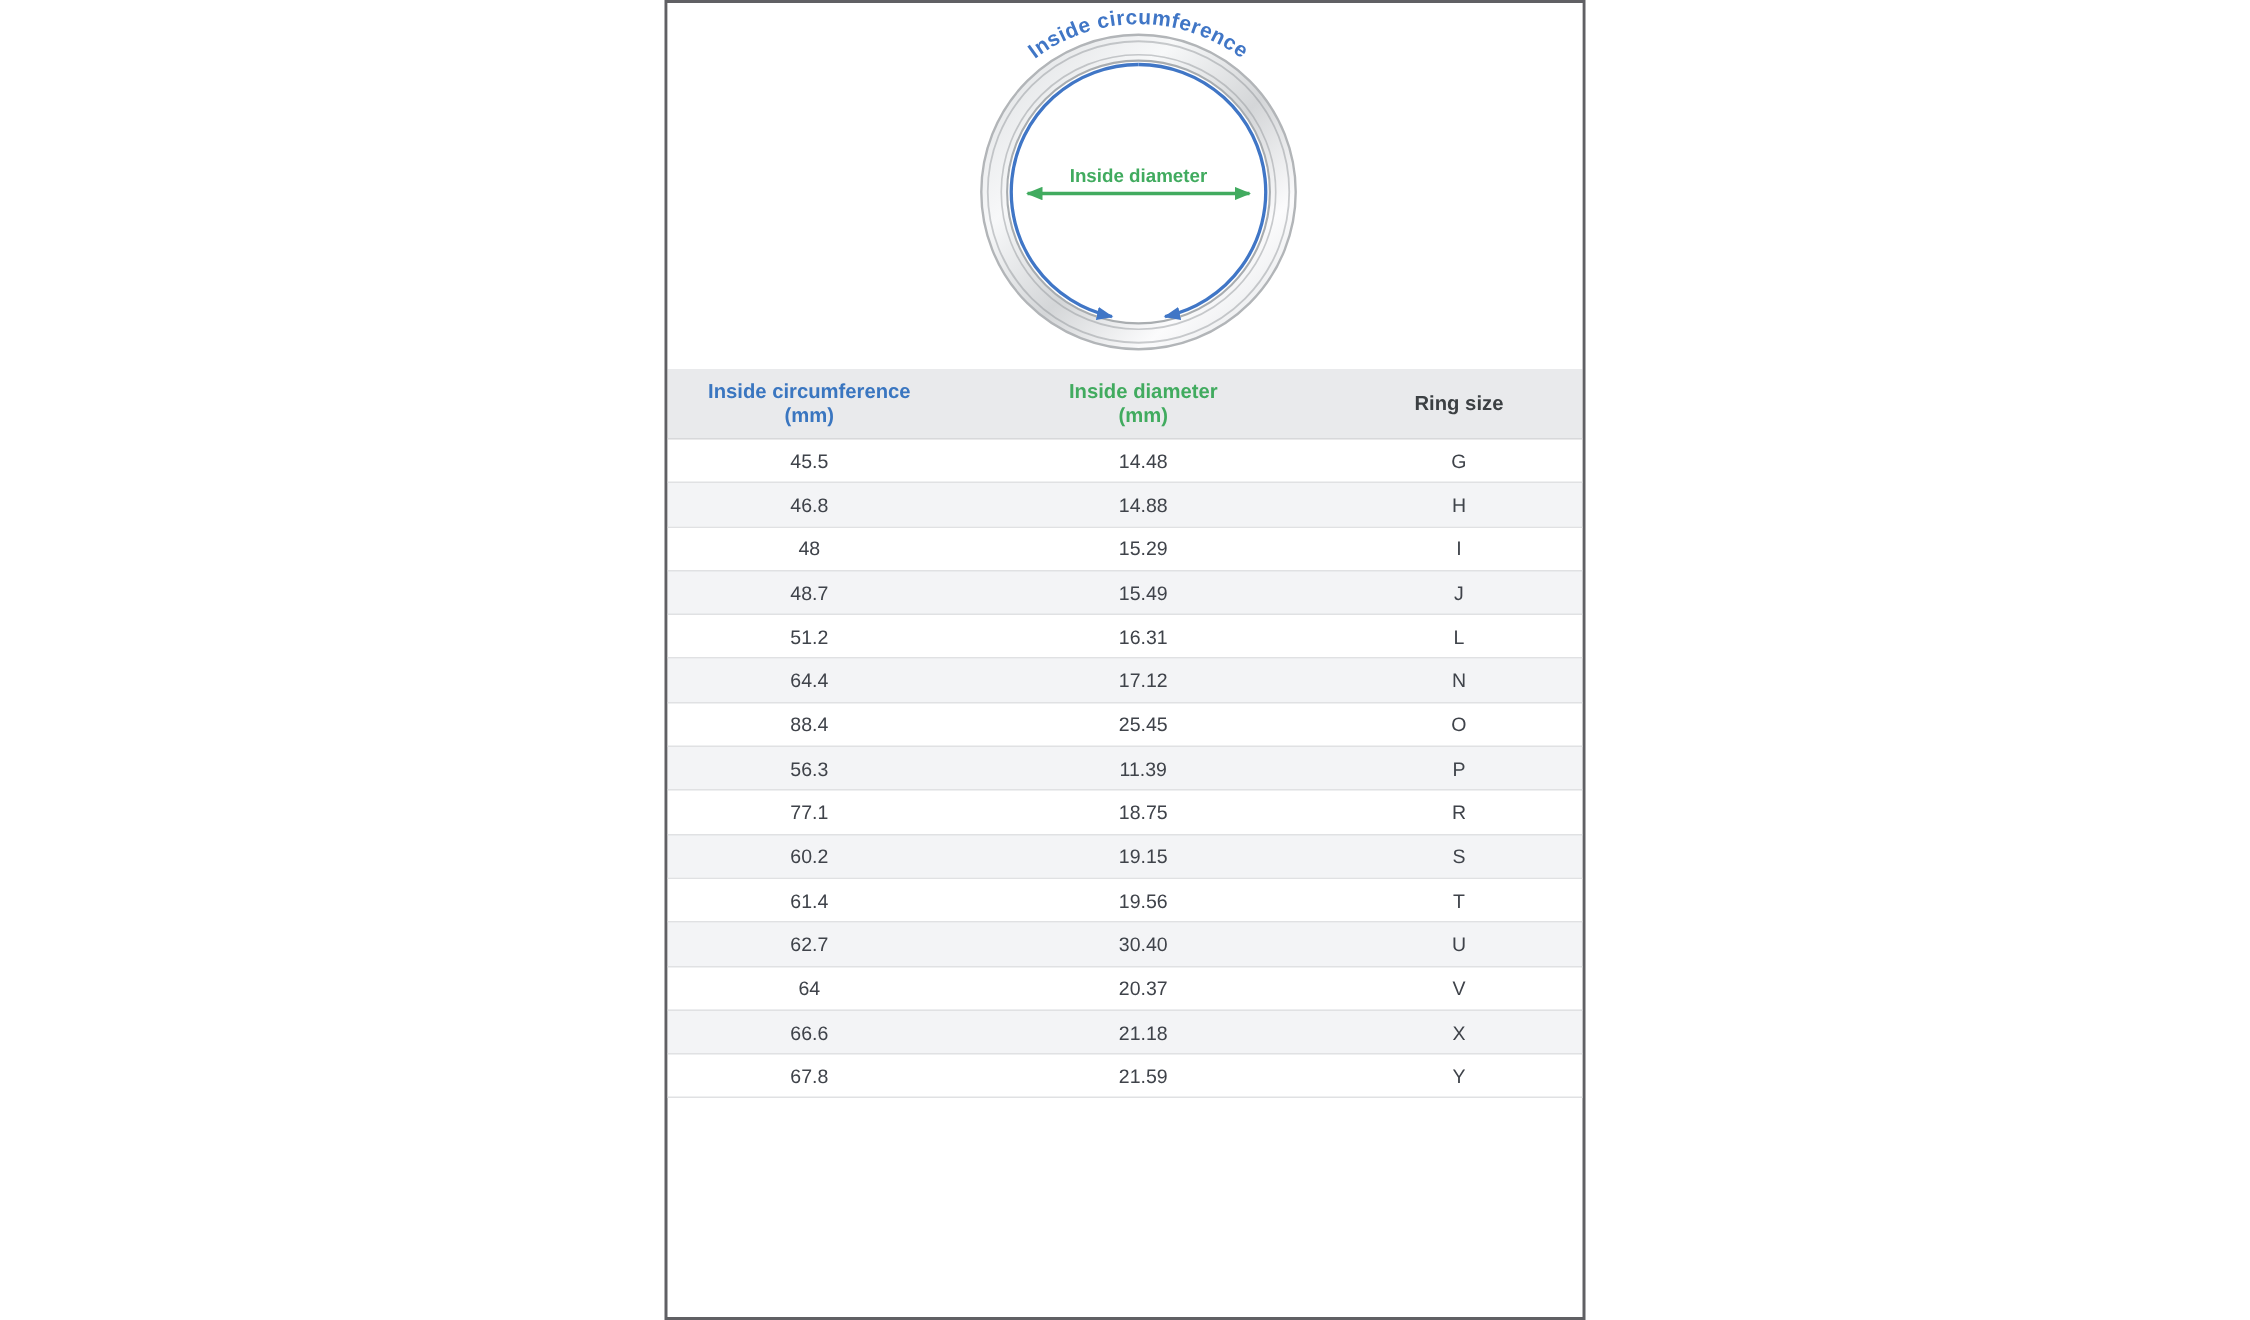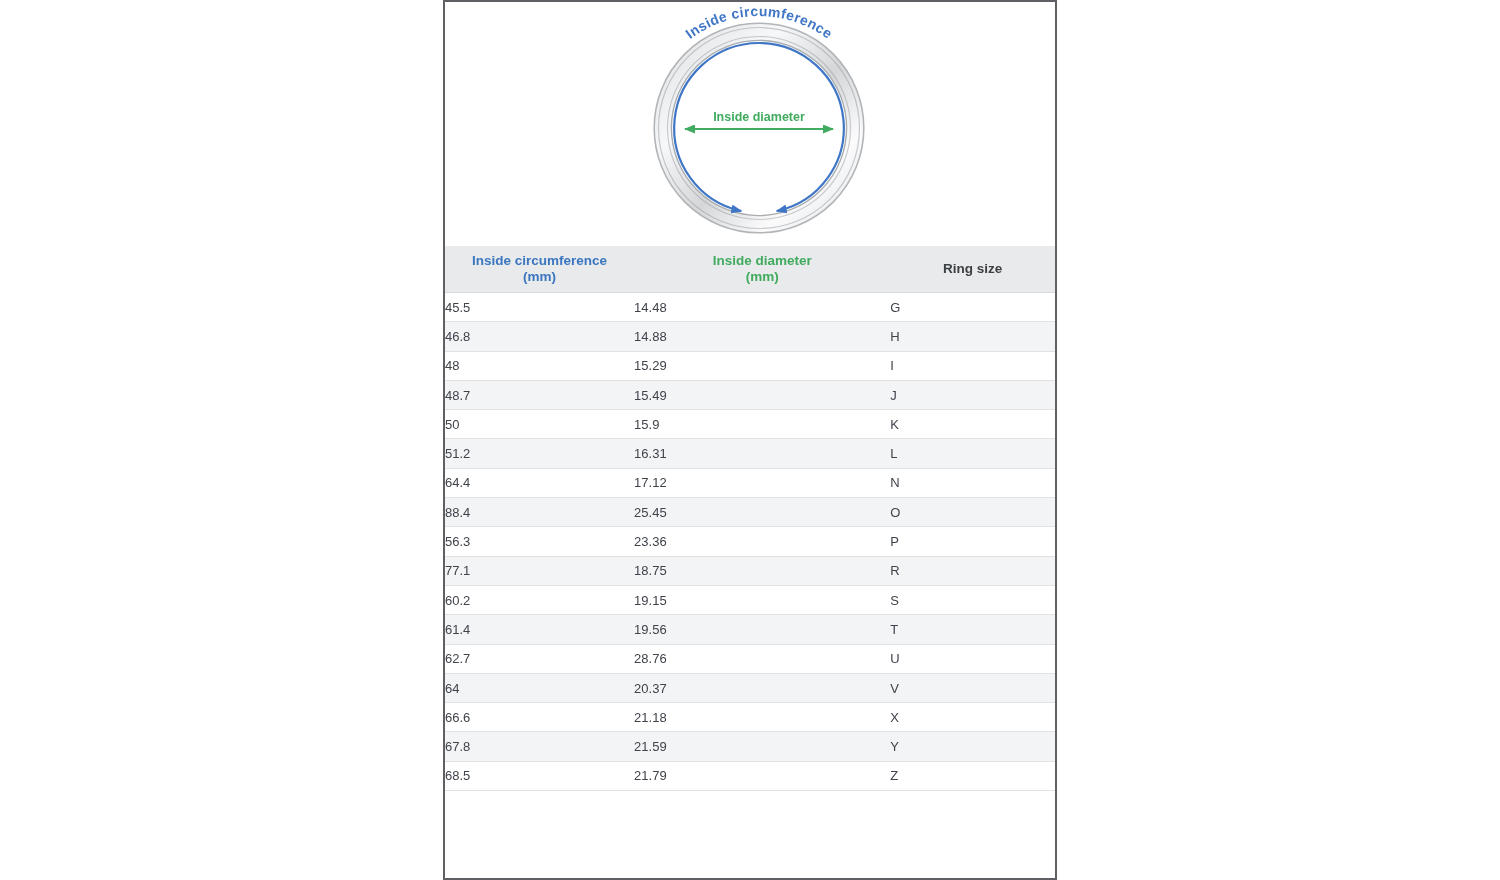--- a/index.html
+++ b/index.html
@@ -54,20 +54,21 @@
     line-height: 16px;
     border-bottom: 1px solid #d7d8da;
     padding: 0;
   }
   th .h-line { display: block; }
   th.th-circ { color: #3a76c0; }
   th.th-diam { color: #41ab5f; }
   th.th-size { color: #3c4043; margin-top: 20px; }
   table.size-table td {
     height: 28.3px;
+    text-align: center;
     vertical-align: middle;
     font-size: 13px;
     color: #3f434a;
     border-bottom: 1px solid #e0e1e3;
     padding: 0;
   }
   table.size-table tbody tr:nth-child(odd)  { background: #ffffff; }
   table.size-table tbody tr:nth-child(even) { background: #f3f4f6; }
 </style>
 </head>
@@ -156,80 +157,70 @@
     <td>48</td>
     <td>15.29</td>
     <td>I</td>
   </tr>
         <tr>
     <td>48.7</td>
     <td>15.49</td>
     <td>J</td>
   </tr>
         <tr>
-    <td>50</td>
-    <td>15.9</td>
-    <td>K</td>
-  </tr>
-        <tr>
     <td>51.2</td>
     <td>16.31</td>
     <td>L</td>
   </tr>
         <tr>
     <td>64.4</td>
     <td>17.12</td>
     <td>N</td>
   </tr>
         <tr>
     <td>88.4</td>
     <td>25.45</td>
     <td>O</td>
   </tr>
         <tr>
     <td>56.3</td>
-    <td>23.36</td>
+    <td>11.39</td>
     <td>P</td>
   </tr>
         <tr>
     <td>77.1</td>
     <td>18.75</td>
     <td>R</td>
   </tr>
         <tr>
     <td>60.2</td>
     <td>19.15</td>
     <td>S</td>
   </tr>
         <tr>
     <td>61.4</td>
     <td>19.56</td>
     <td>T</td>
   </tr>
         <tr>
     <td>62.7</td>
-    <td>28.76</td>
+    <td>30.40</td>
     <td>U</td>
   </tr>
         <tr>
     <td>64</td>
     <td>20.37</td>
     <td>V</td>
   </tr>
         <tr>
     <td>66.6</td>
     <td>21.18</td>
     <td>X</td>
   </tr>
         <tr>
     <td>67.8</td>
     <td>21.59</td>
     <td>Y</td>
   </tr>
-        <tr>
-    <td>68.5</td>
-    <td>21.79</td>
-    <td>Z</td>
-  </tr>
       </tbody>
   </table>
 
 </div>
 
 </body></html>

